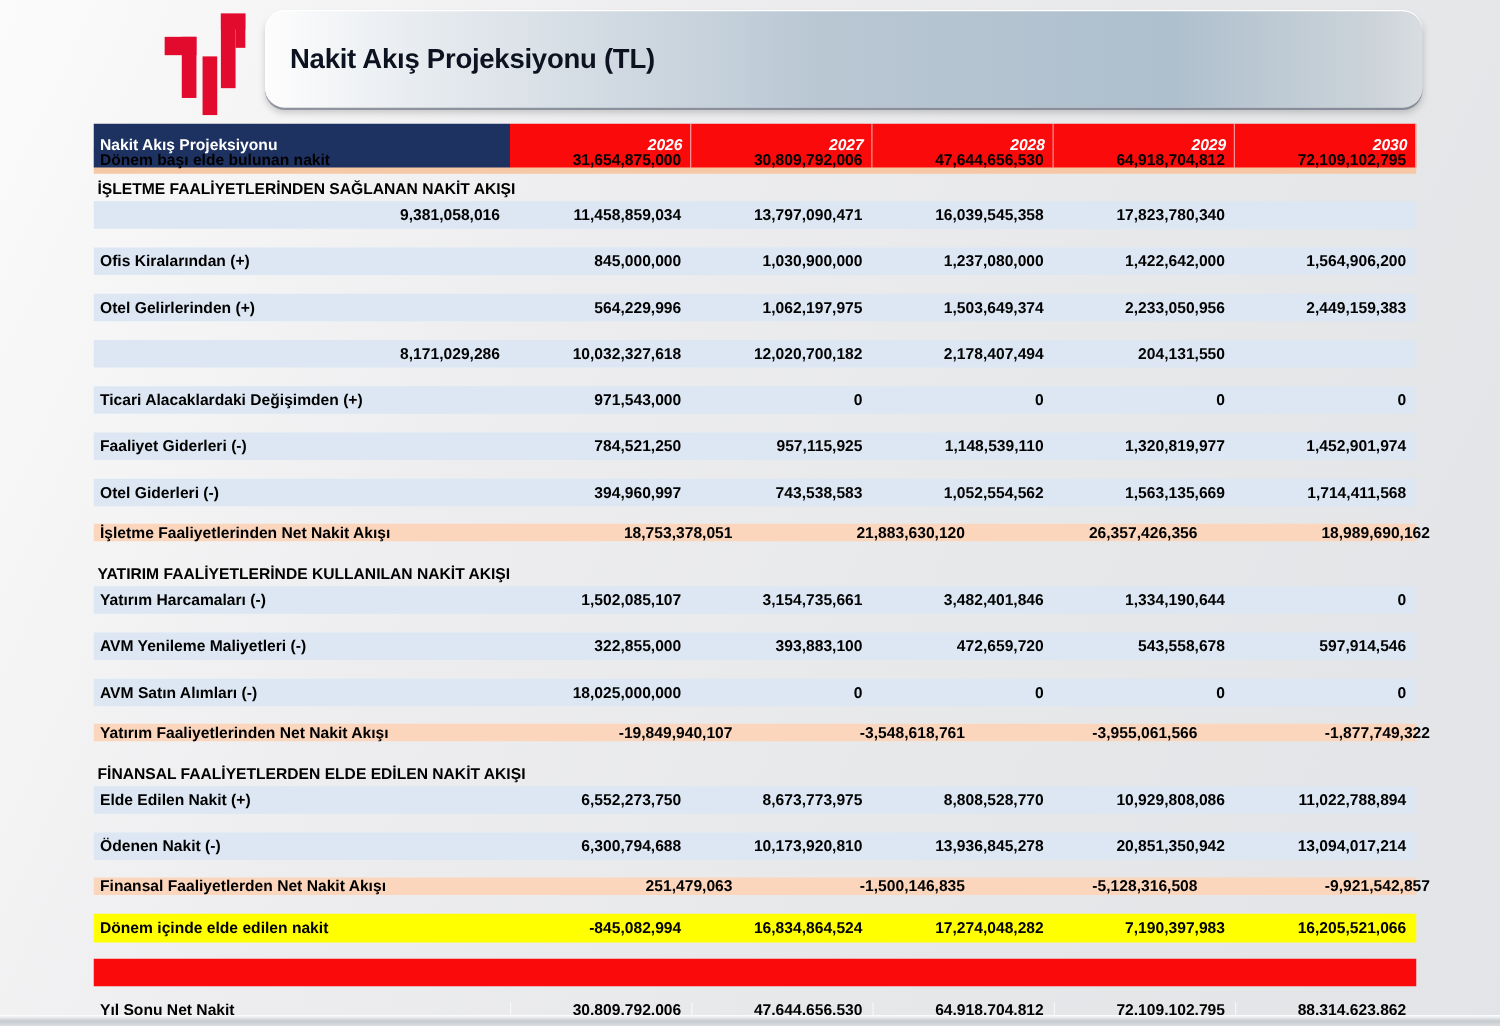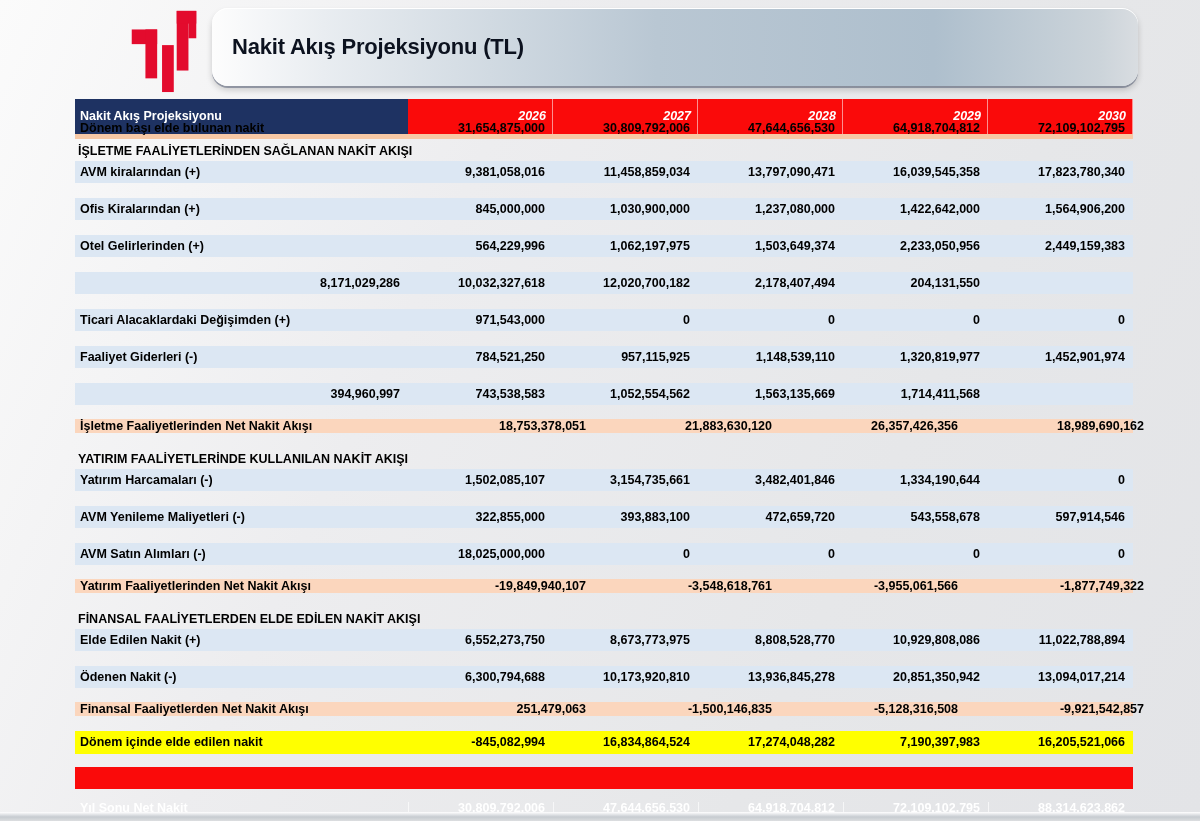--- a/index.html
+++ b/index.html
@@ -46,21 +46,21 @@
   .row.section .cell.label{ grid-column:1 / -1; padding-left:3px; }
 
   .row.data{ height:22px; margin-top:15px; background:var(--blue,#dce7f3); }
   .row.section + .row.data{ margin-top:2px; }
 
   .row.subtotal{ height:14px; margin-top:14px; background:var(--peach-light,#fbd6bd);gap:41px; }
 
   .row.yellow{ height:23px; margin-top:15px; background:var(--yellow,#ffff00); }
 
   .row.grand{ height:22px; margin-top:13px; background:var(--red,#fa0a0a); }
-  .row.grand .cell{ color:#ffffff;margin-top:35px; }
+  .row.grand .cell{ color:#000000;margin-top:35px; }
   .row.grand .cell + .cell{ border-left:1px solid rgba(255,255,255,.65); }
   .row.grand{ align-items:stretch; }
   .row.grand .cell{ display:flex; align-items:center; }
   .row.grand .cell.num{ justify-content:flex-end; }
 
   
   .bottom-edge{
     position:absolute; left:0; top:812px; width:1200px; height:9px;
     background:linear-gradient(#ffffff 0%,#c6cbd0 55%,#dcdee0 100%);
   }
@@ -103,21 +103,20 @@
         <div class="cell num">31,654,875,000</div>
         <div class="cell num">30,809,792,006</div>
         <div class="cell num">47,644,656,530</div>
         <div class="cell num">64,918,704,812</div>
         <div class="cell num">72,109,102,795</div>
       </div>
       <div class="row section">
         <div class="cell label">İŞLETME FAALİYETLERİNDEN SAĞLANAN NAKİT AKIŞI</div>
       </div>
       <div class="row data">
-        <div class="cell label">AVM kiralarından (+)</div>
         <div class="cell num">9,381,058,016</div>
         <div class="cell num">11,458,859,034</div>
         <div class="cell num">13,797,090,471</div>
         <div class="cell num">16,039,545,358</div>
         <div class="cell num">17,823,780,340</div>
       </div>
       <div class="row data">
         <div class="cell label">Ofis Kiralarından (+)</div>
         <div class="cell num">845,000,000</div>
         <div class="cell num">1,030,900,000</div>
@@ -150,20 +149,21 @@
       </div>
       <div class="row data">
         <div class="cell label">Faaliyet Giderleri (-)</div>
         <div class="cell num">784,521,250</div>
         <div class="cell num">957,115,925</div>
         <div class="cell num">1,148,539,110</div>
         <div class="cell num">1,320,819,977</div>
         <div class="cell num">1,452,901,974</div>
       </div>
       <div class="row data">
+        <div class="cell label">Otel Giderleri (-)</div>
         <div class="cell num">394,960,997</div>
         <div class="cell num">743,538,583</div>
         <div class="cell num">1,052,554,562</div>
         <div class="cell num">1,563,135,669</div>
         <div class="cell num">1,714,411,568</div>
       </div>
       <div class="row subtotal">
         <div class="cell label">İşletme Faaliyetlerinden Net Nakit Akışı</div>
         <div class="cell num">18,753,378,051</div>
         <div class="cell num">21,883,630,120</div>

